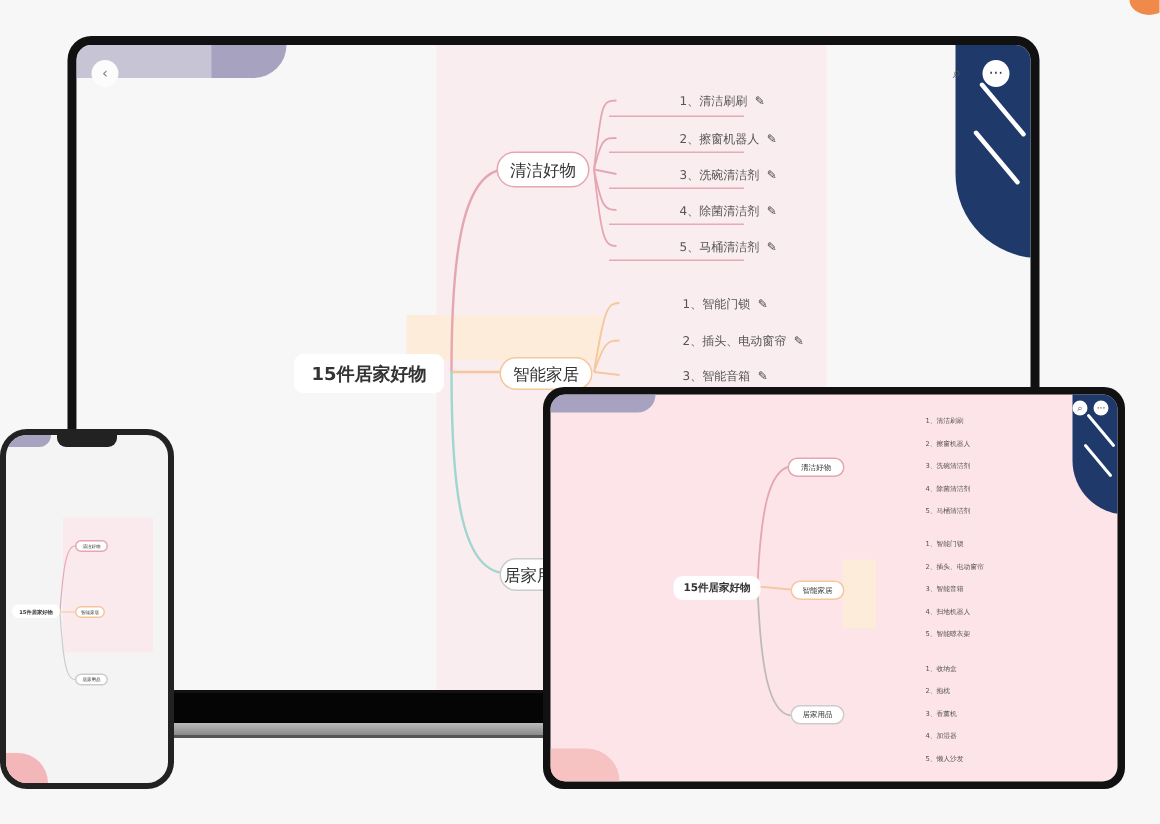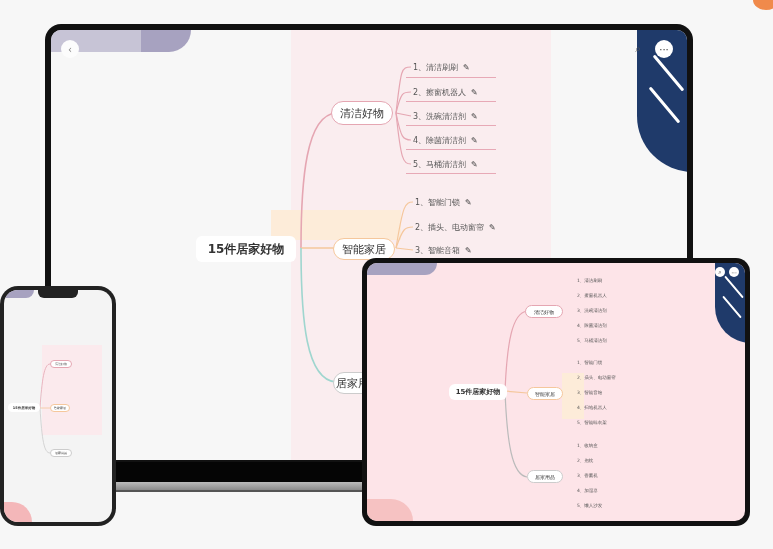--- a/index.html
+++ b/index.html
@@ -18,21 +18,21 @@
   .deco-navy { position: absolute; right: -6px; top: -6px; width: 56px; height: 148px; background: #1f3a6a; border-radius: 0 0 0 80px; }
   .deco-navy .stroke { position: absolute; width: 3px; height: 46px; background: #fff; border-radius: 2px; transform: rotate(-40deg); }
   .deco-pink { position: absolute; left: 0; bottom: 0; width: 36px; height: 28px; background: #f4b7b9; border-radius: 0 36px 0 0; }
   .round-btn { position: absolute; width: 18px; height: 18px; border-radius: 50%; background: #fff; display: flex; align-items: center; justify-content: center; font-size: 10px; color: #333; }
 
   .pink-band { position: absolute; background: #fde6ea; }
   .peach-band { position: absolute; background: #fdecd9; }
 
   .root-node { position: absolute; background: #fff; border-radius: 6px; font-weight: bold; color: #333; display: flex; align-items: center; justify-content: center; }
   .branch-node { position: absolute; background: #fff; border-radius: 12px; border: 1.5px solid #e5a6b2; color: #333; display: flex; align-items: center; justify-content: center; }
-  .leaf { position: absolute; color: #555; display: flex; align-items: center; white-space: nowrap; }
+  .leaf { position: absolute; color: #555; display: flex; align-items: center; white-space: nowrap; margin-left: 40px; }
   .leaf .pen { margin-left: 5px; color: #444; }
   .leaf-line { position: absolute; height: 1px; background: #e7a9b6; }
 
   svg.links { position: absolute; left: 0; top: 0; overflow: visible; }
 
   
   .tablet { position: absolute; left: 362px; top: 258px; width: 388px; height: 268px; background: #111; border-radius: 14px; padding: 5px; }
   .tablet-inner { position: relative; width: 100%; height: 100%; background: #fde4e8; border-radius: 10px; overflow: hidden; }
 
   

